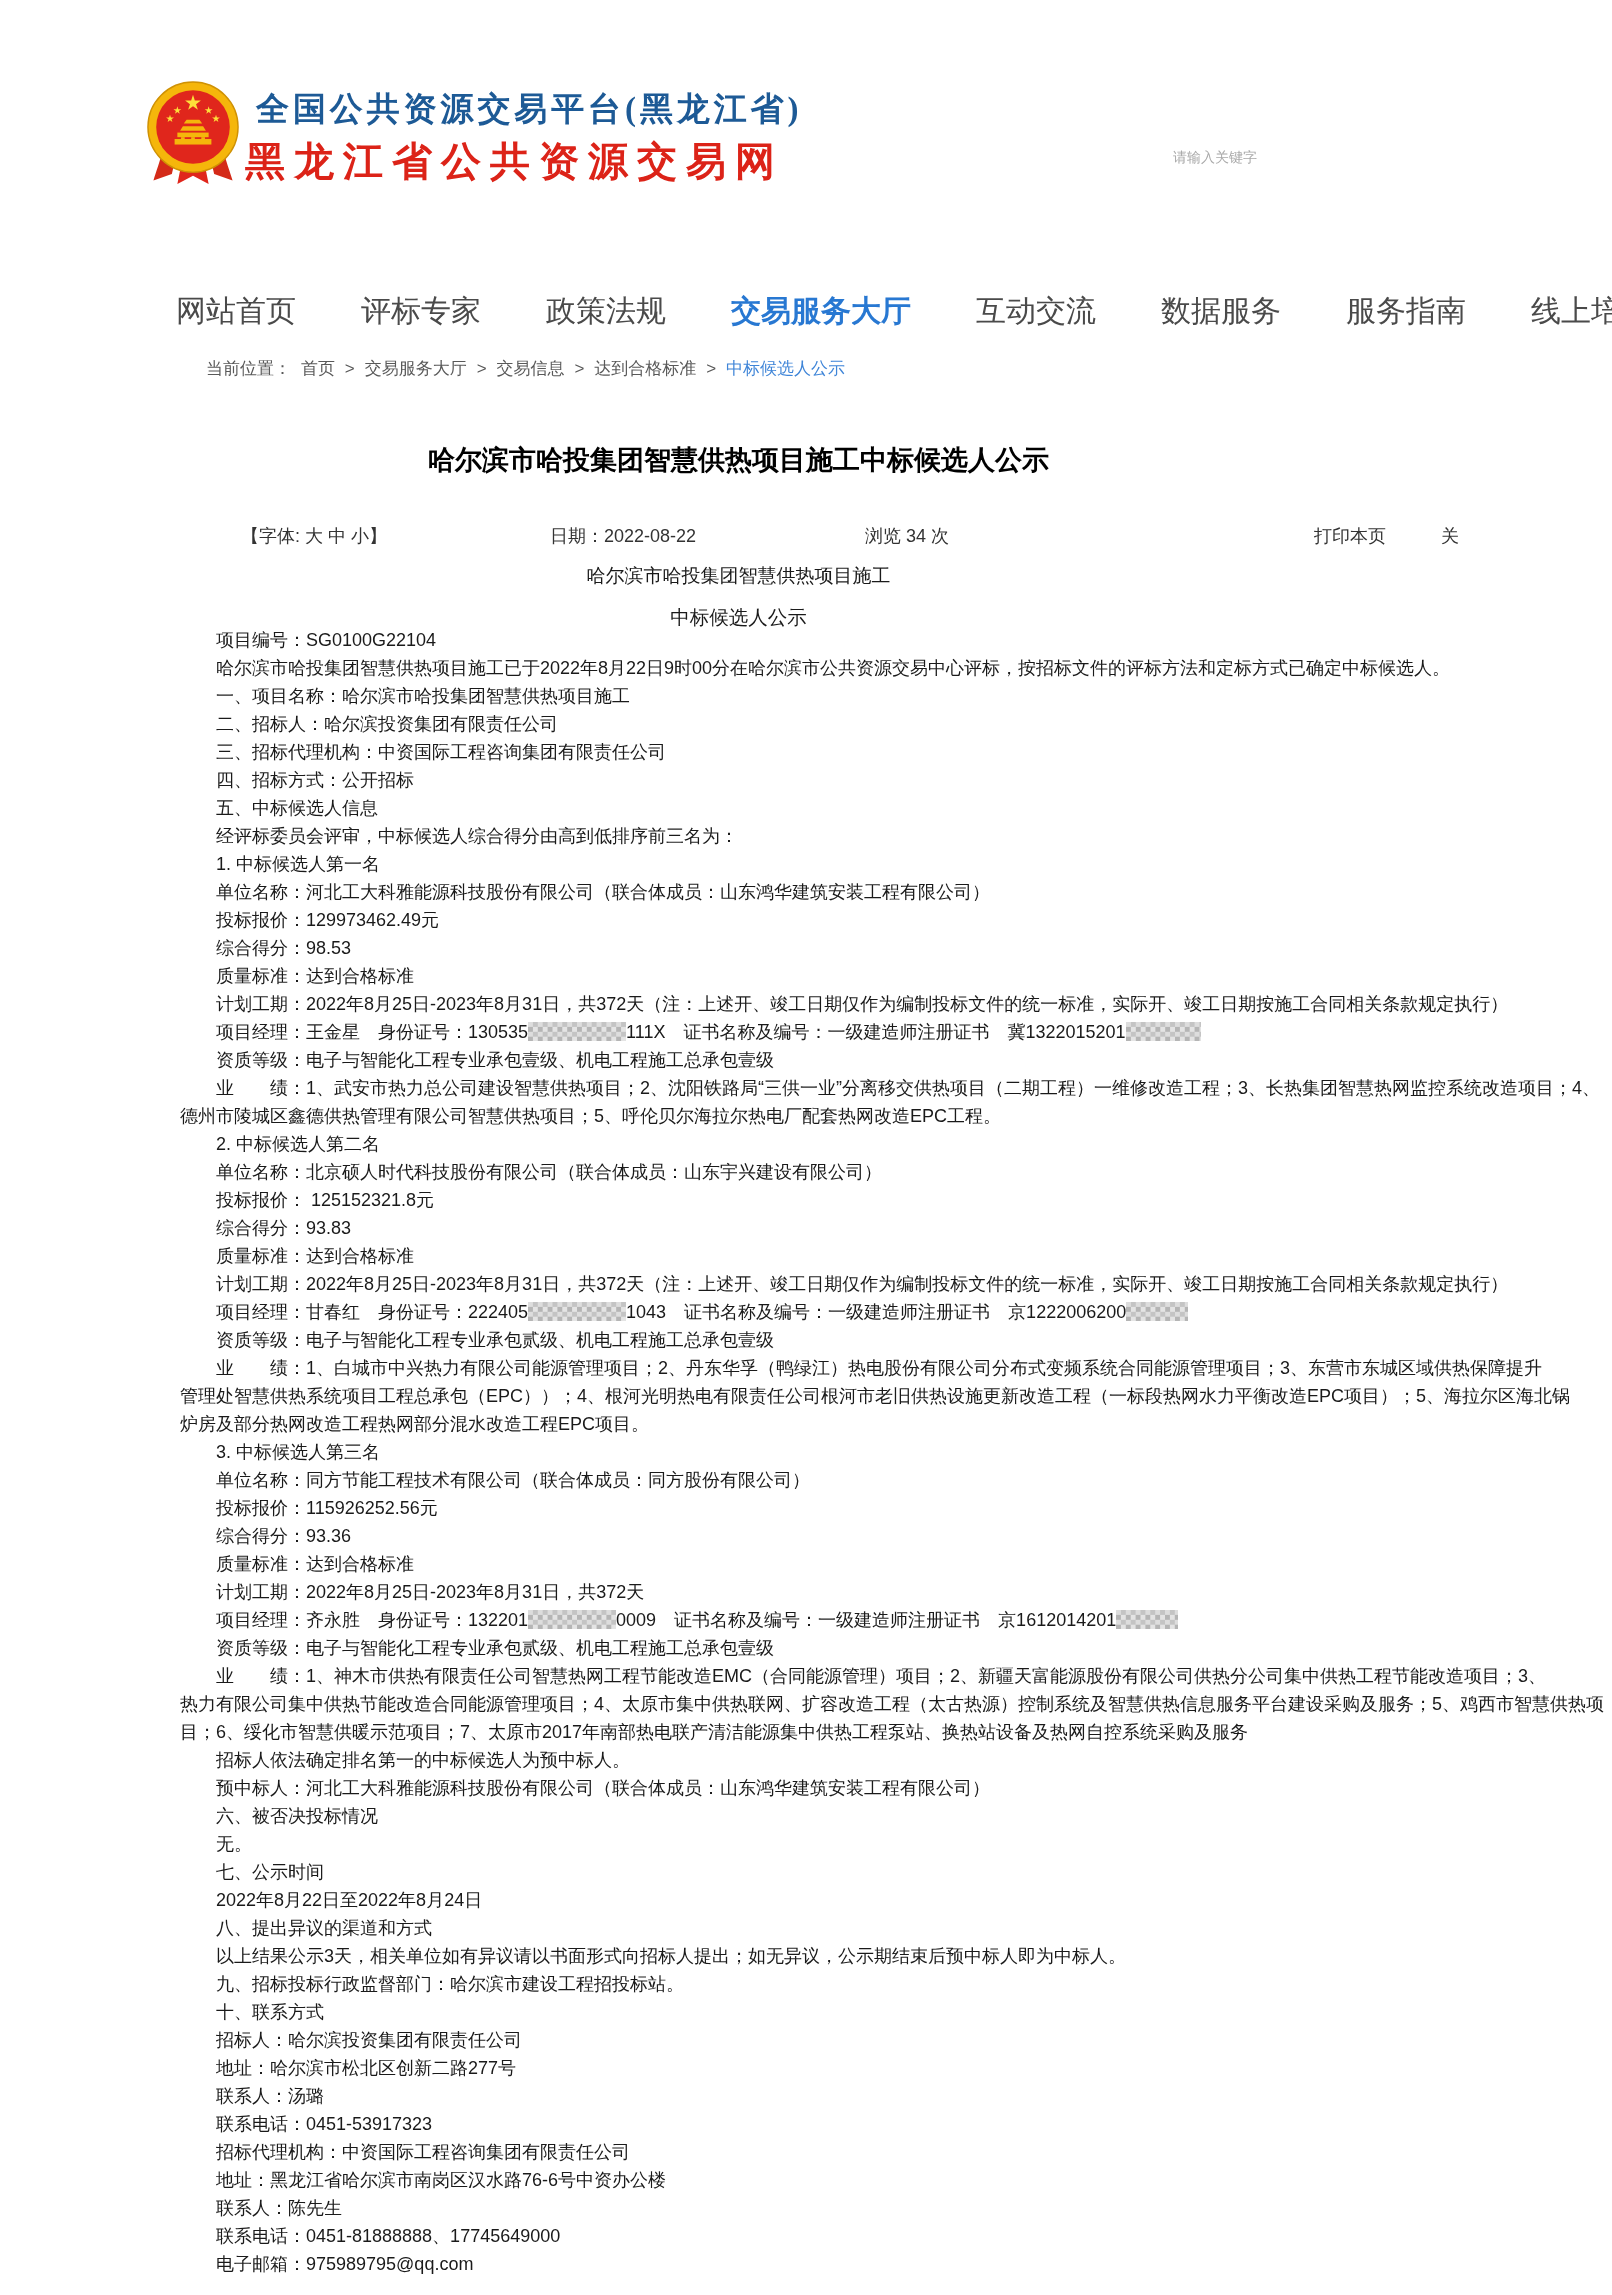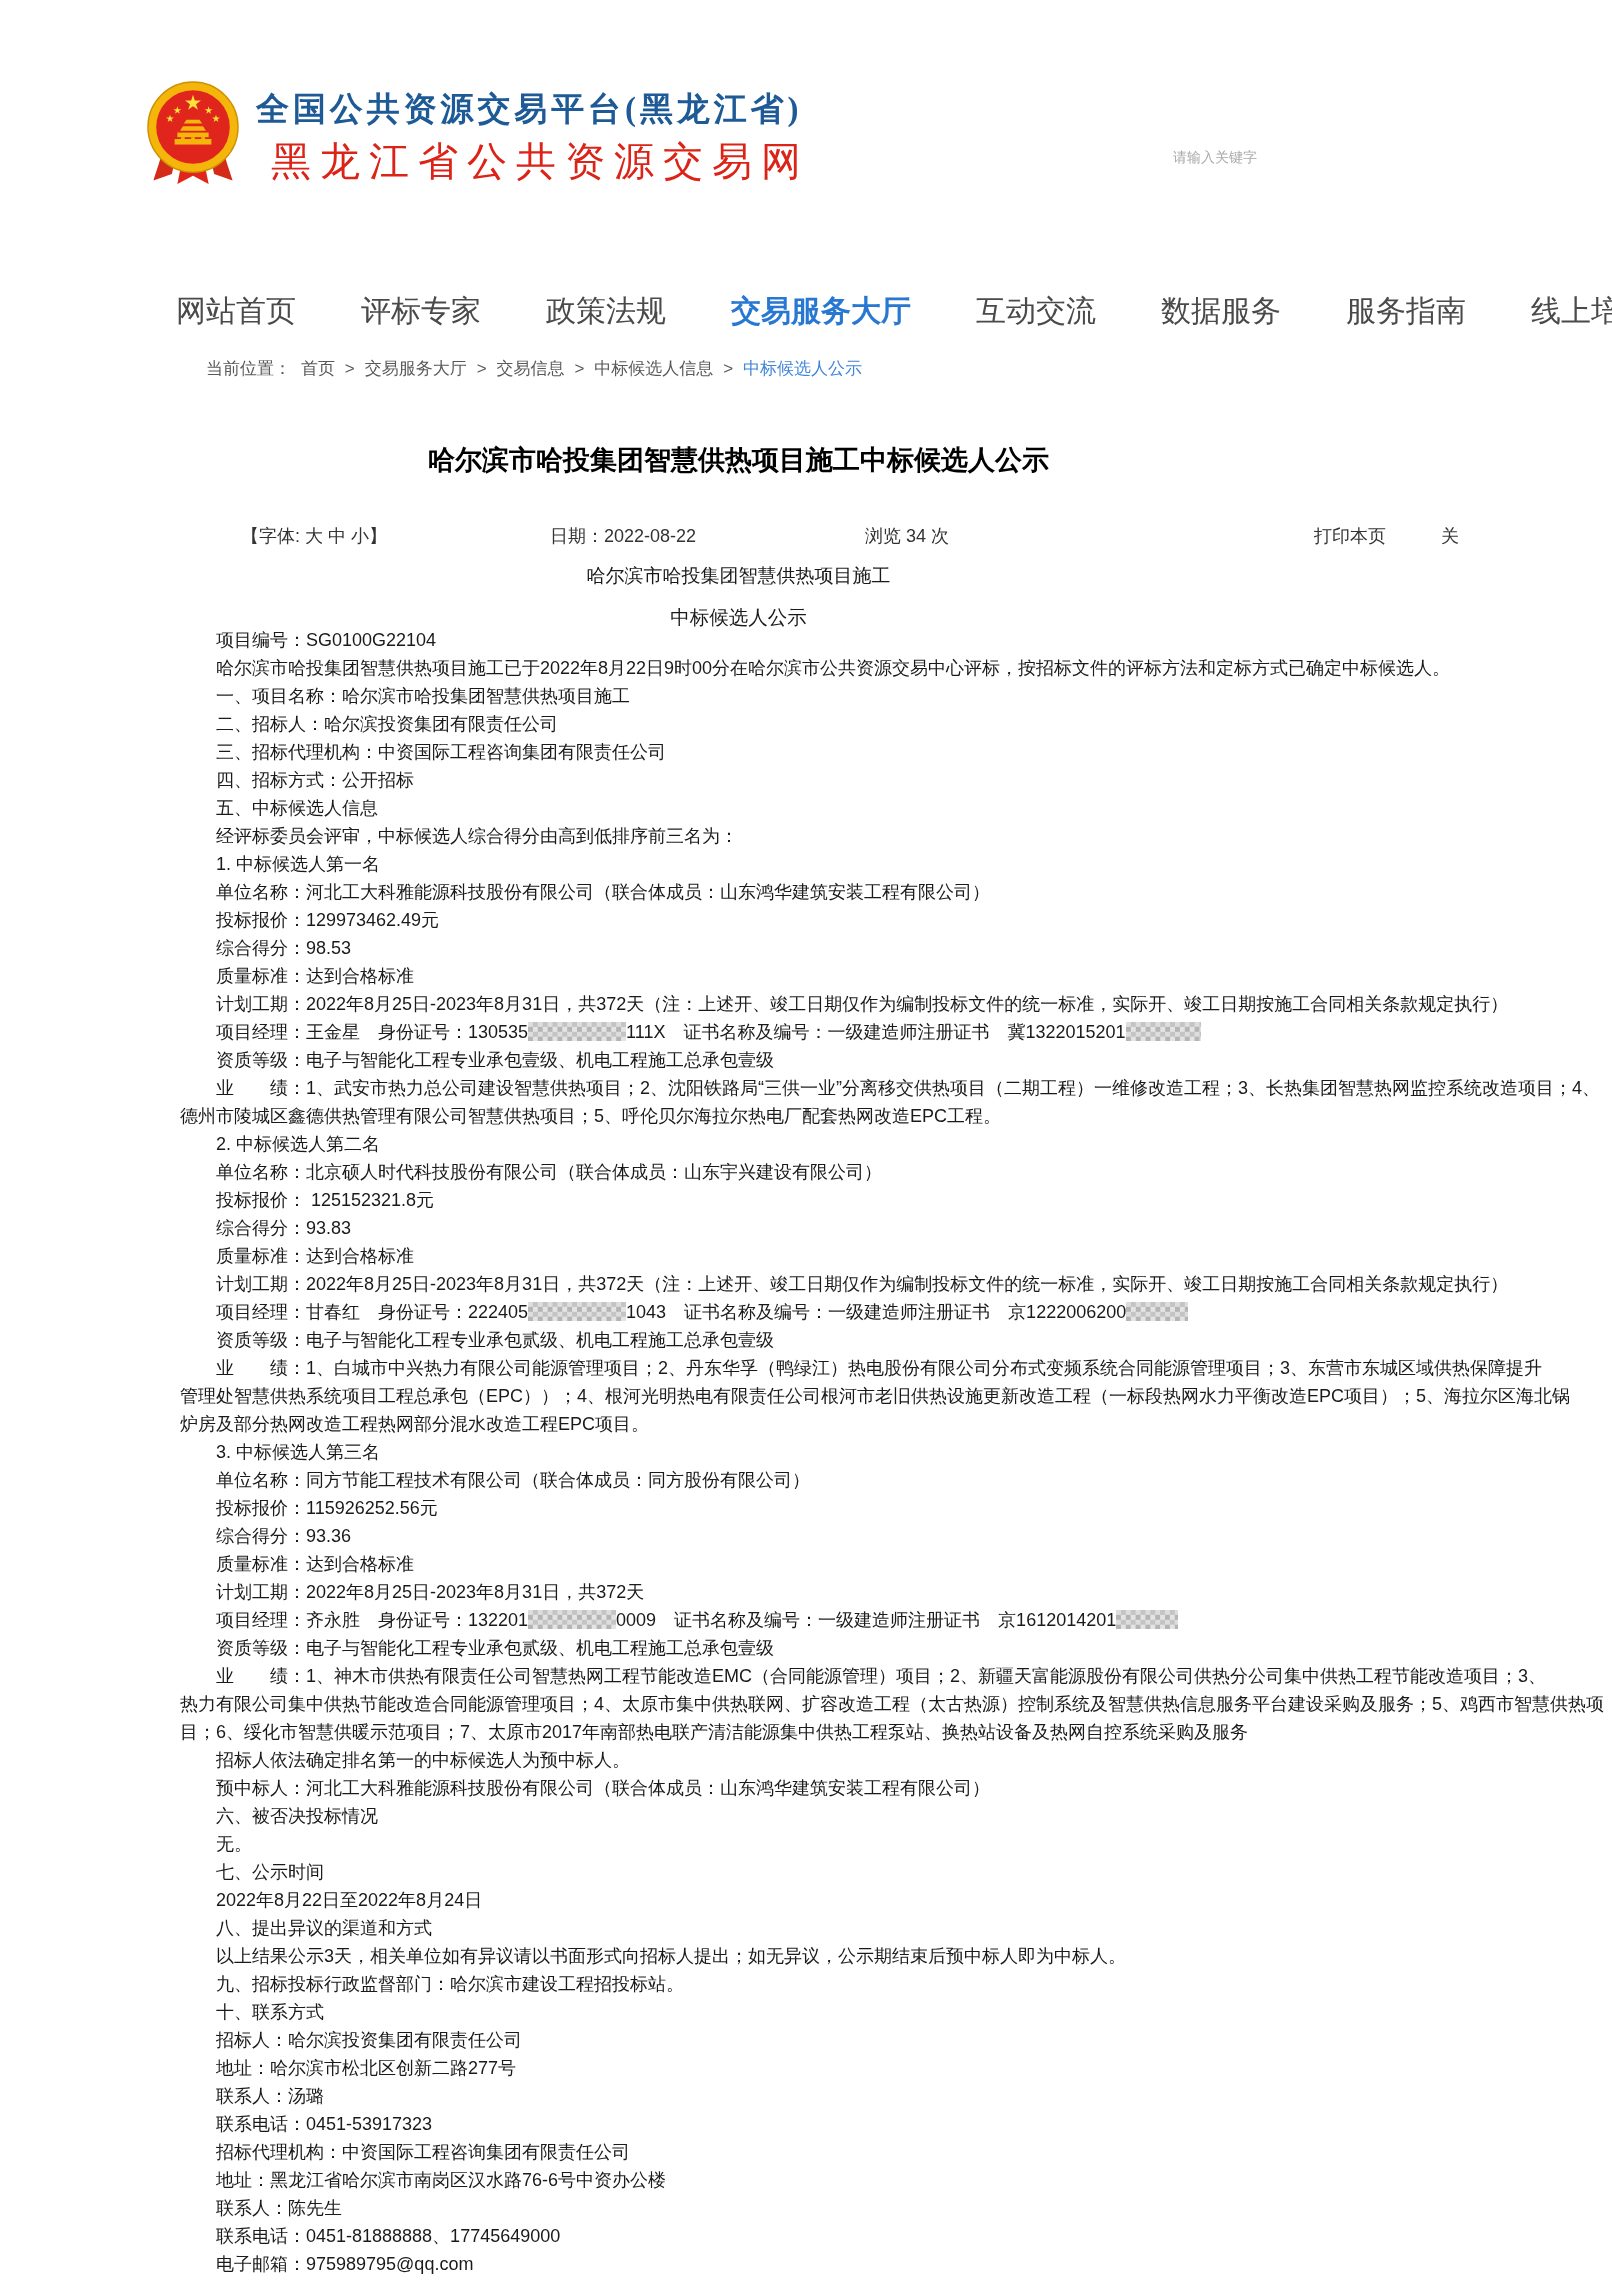--- a/index.html
+++ b/index.html
@@ -2,21 +2,21 @@
 <html style="font-size:10.4px"><head>
 <meta charset="utf-8">
 <style>
   html,body{margin:0;padding:0;}
   body{font-family:"Liberation Sans","DejaVu Sans",sans-serif;background:#ffffff;}
   .page{position:relative;width:1612px;height:2295px;background:#fff;overflow:hidden;}
 
   
   .logo{position:absolute;left:147px;top:78px;width:92px;height:111px;}
   .site-top{position:absolute;left:256px;top:87px;font-size:33px;font-weight:bold;letter-spacing:3.9px;white-space:pre;font-family:Liberation Serif, serif;}
-  .site-name{position:absolute;left:271px;top:134px;font-size:40px;font-weight:normal;letter-spacing:9px;white-space:pre;}
+  .site-name{position:absolute;left:245px;top:134px;font-size:40px;font-weight:bold;letter-spacing:9px;white-space:pre;}
   .search-box{position:absolute;left:1171px;top:138px;width:306px;height:36px;}
   .search-box input{width:100%;height:100%;border:none;outline:none;font-size:14px;color:#444;background:transparent;font-family:inherit;}
   .search-box input::placeholder{color:#a9a9a9;}
 
   
   .nav{position:absolute;left:176px;top:291px;display:flex;gap:65px;font-size:30px;color:#4a4a4a;}
   .nav-item{cursor:pointer;white-space:nowrap;}
   .nav-item.active{font-weight:bold;}
 
   
@@ -90,21 +90,21 @@
   </div>
 
   <div class="breadcrumb">
     <span>当前位置：</span>
     <span class="crumb">首页</span>
     <span>&gt;</span>
     <span class="crumb">交易服务大厅</span>
     <span>&gt;</span>
     <span class="crumb">交易信息</span>
     <span>&gt;</span>
-    <span class="crumb">中标候选人信息</span>
+    <span class="crumb">达到合格标准</span>
     <span>&gt;</span>
     <span style="color:#3f85d8;">中标候选人公示</span>
   </div>
 
   <div class="art-title">哈尔滨市哈投集团智慧供热项目施工中标候选人公示</div>
 
   <div class="meta m-font">【字体: 大 中 小】</div>
   <div class="meta m-date">日期：2022-08-22</div>
   <div class="meta m-views">浏览 34 次</div>
   <div class="meta m-print">打印本页</div>

